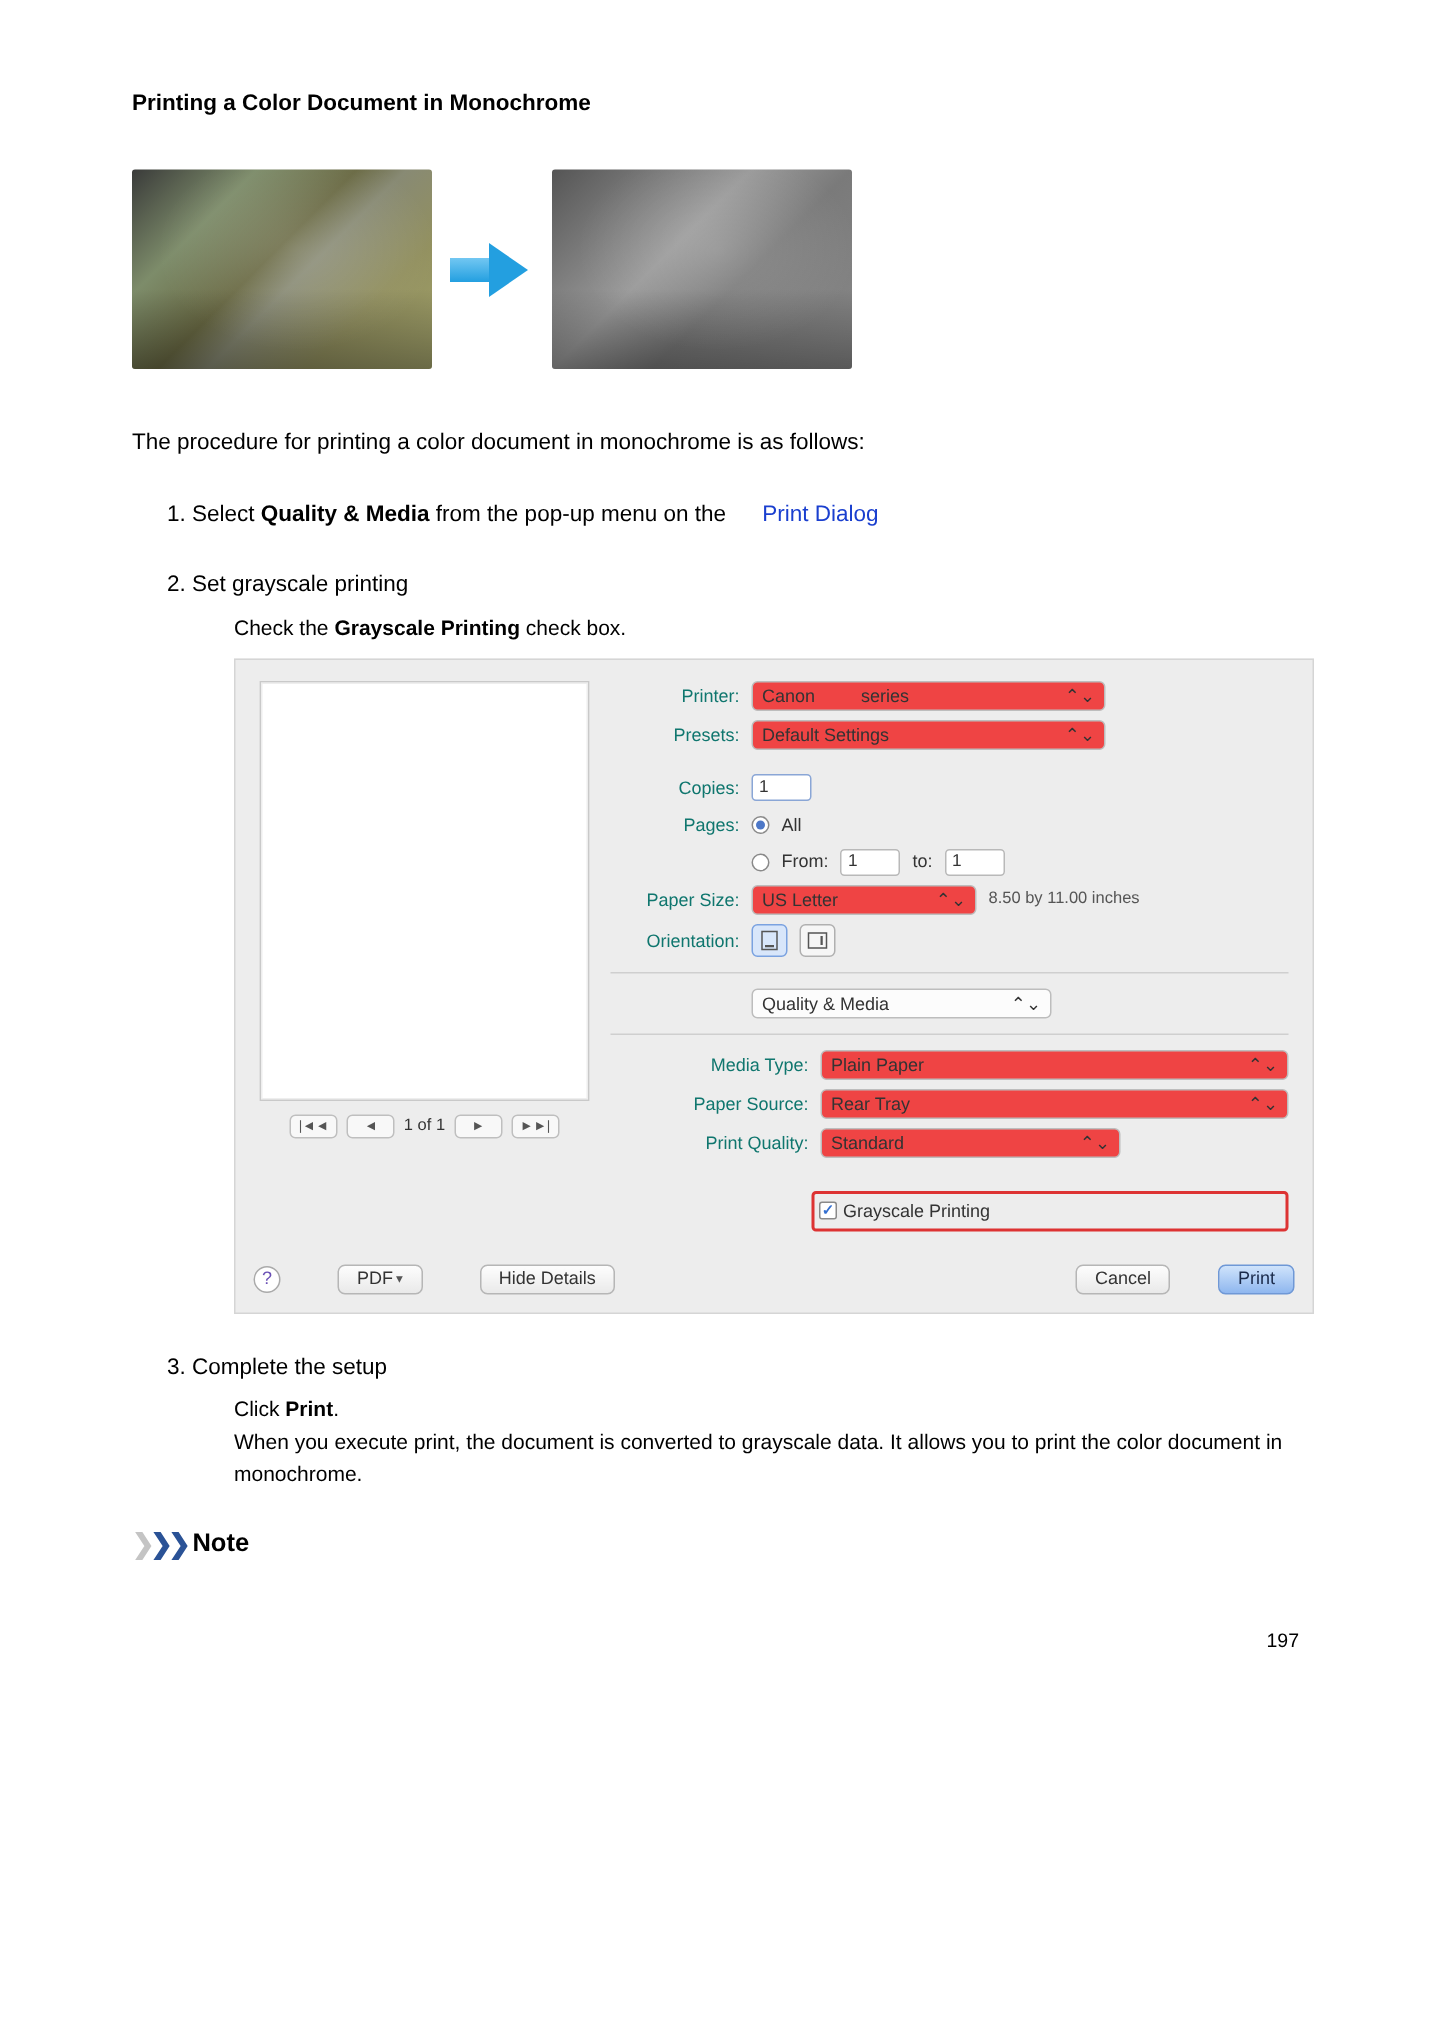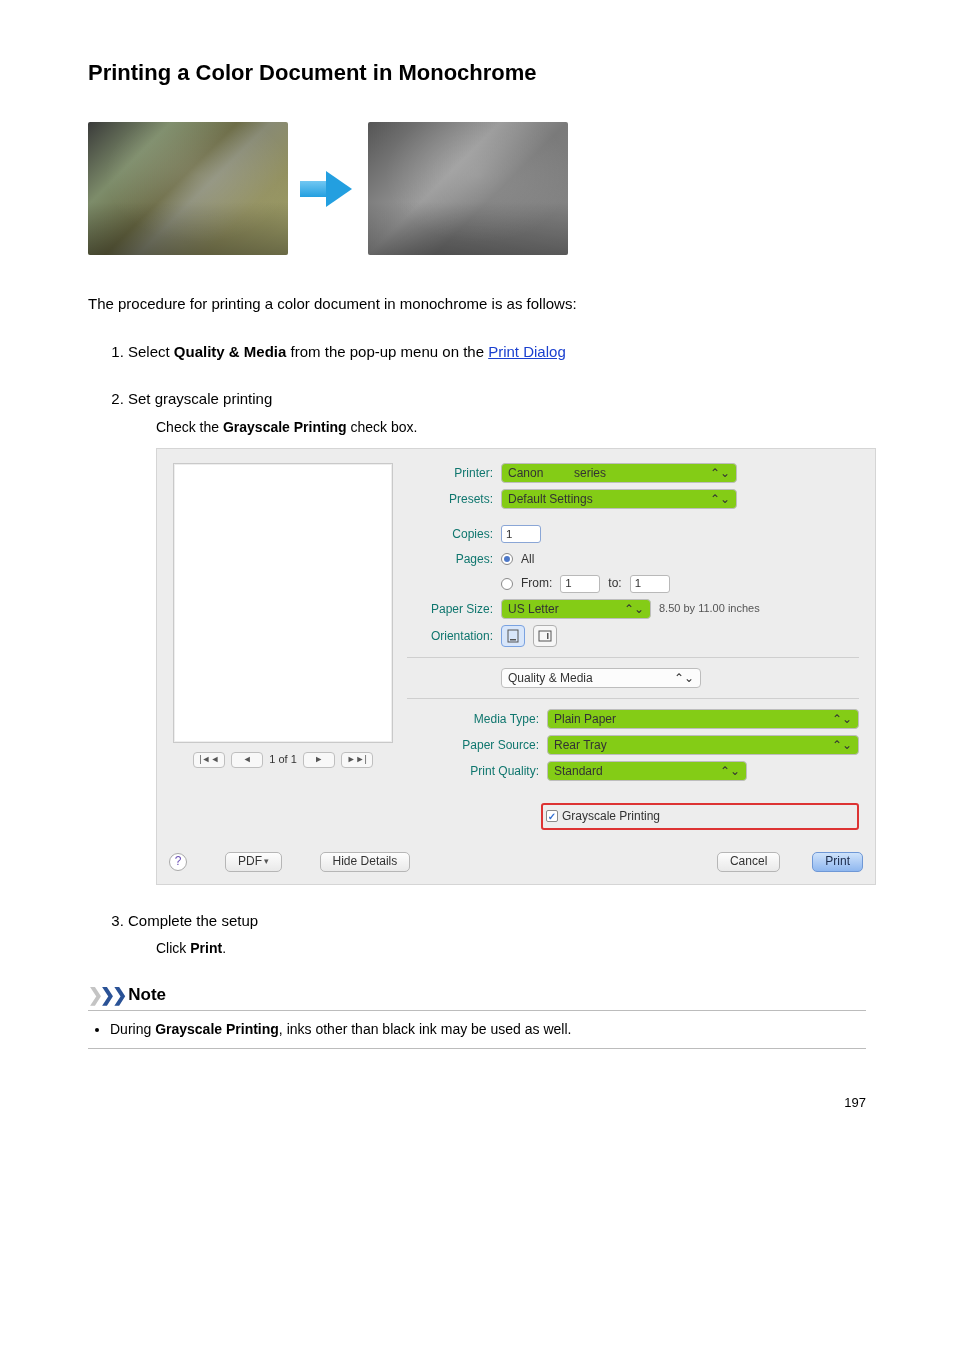--- a/index.html
+++ b/index.html
@@ -4,21 +4,21 @@
 <style>
   * { box-sizing: border-box; margin: 0; padding: 0; }
   body {
     font-family: Arial, Helvetica, sans-serif;
     background: #fff;
     color: #000;
     width: 954px;
     padding: 60px 88px 40px 88px;
   }
   .page-title {
-    font-size: 22px;
+    font-size: 15px;
     font-weight: bold;
     margin-bottom: 36px;
   }
   .demo-images {
     display: flex;
     align-items: center;
     gap: 12px;
     margin-bottom: 40px;
   }
   .photo {
@@ -63,21 +63,21 @@
   ol.steps > li {
     margin-bottom: 24px;
     line-height: 1.55;
   }
   ol.steps > li .step-body {
     margin-top: 6px;
     font-size: 14px;
     padding-left: 28px;
   }
   .b { font-weight: bold; }
-  a.link { color: #1a3fcf; text-decoration: underline; cursor: pointer; }
+  a.link { color: #1a3fcf; cursor: pointer; margin-left: 20px; }
   
   .dialog {
     border: 1px solid #d5d5d5;
     margin-top: 10px;
     margin-bottom: 6px;
     background: #ededed;
     width: 720px;
     font-family: "Helvetica Neue", Arial, sans-serif;
     font-size: 12px;
     color: #333;
@@ -98,21 +98,21 @@
   .pn-btn {
     border:1px solid #bfbfbf; border-radius:4px; background:#f8f8f8;
     width:32px; height:16px; display:flex; align-items:center; justify-content:center;
     font-size:9px; color:#555;
   }
   .pn-text { font-size:11px; color:#333; }
   .form-col { flex:1; display:flex; flex-direction:column; gap:6px; }
   .row { display:flex; align-items:center; gap:8px; }
   .row .lbl { width:86px; text-align:right; color:#0f766e; }
   .select {
-    border:1px solid #bdbdbd; border-radius:4px; background:#84cc16;
+    border:1px solid #bdbdbd; border-radius:4px; background:#ef4444;
     height:20px; display:flex; align-items:center; justify-content:space-between;
     padding:0 6px; min-width:130px; position:relative;
   }
   .select.wide { min-width: 236px; }
   .input {
     border:1px solid #8aa6d6; border-radius:3px; background:#fff;
     height:18px; width:40px; padding:0 4px; display:inline-flex; align-items:center;
     font-size:11.5px;
   }
   .input.plain { border-color:#b9b9b9; }
@@ -325,31 +325,25 @@
       </div>
     </div>
   </li>
 
   <li>
     <span>Complete the setup</span>
     <div class="step-body">
       <div>
         <span>Click </span><span class="b">Print</span><span>.</span>
       </div>
+      <div>When you execute print, the document is converted to grayscale data. It allows you to print the color document in monochrome.</div>
     </div>
   </li>
 </ol>
 
 <div class="note-block">
   <div class="note-head">
     <span class="note-arrows"><span class="grey">❯</span>❯❯</span>
     <span>Note</span>
   </div>
-  <div class="note-body">
-    <ul>
-      <li>
-        <span>During </span><span class="b">Grayscale Printing</span><span>, inks other than black ink may be used as well.</span>
-      </li>
-    </ul>
-  </div>
 </div>
 
 <div class="pagenum">197</div>
 
 </body></html>

